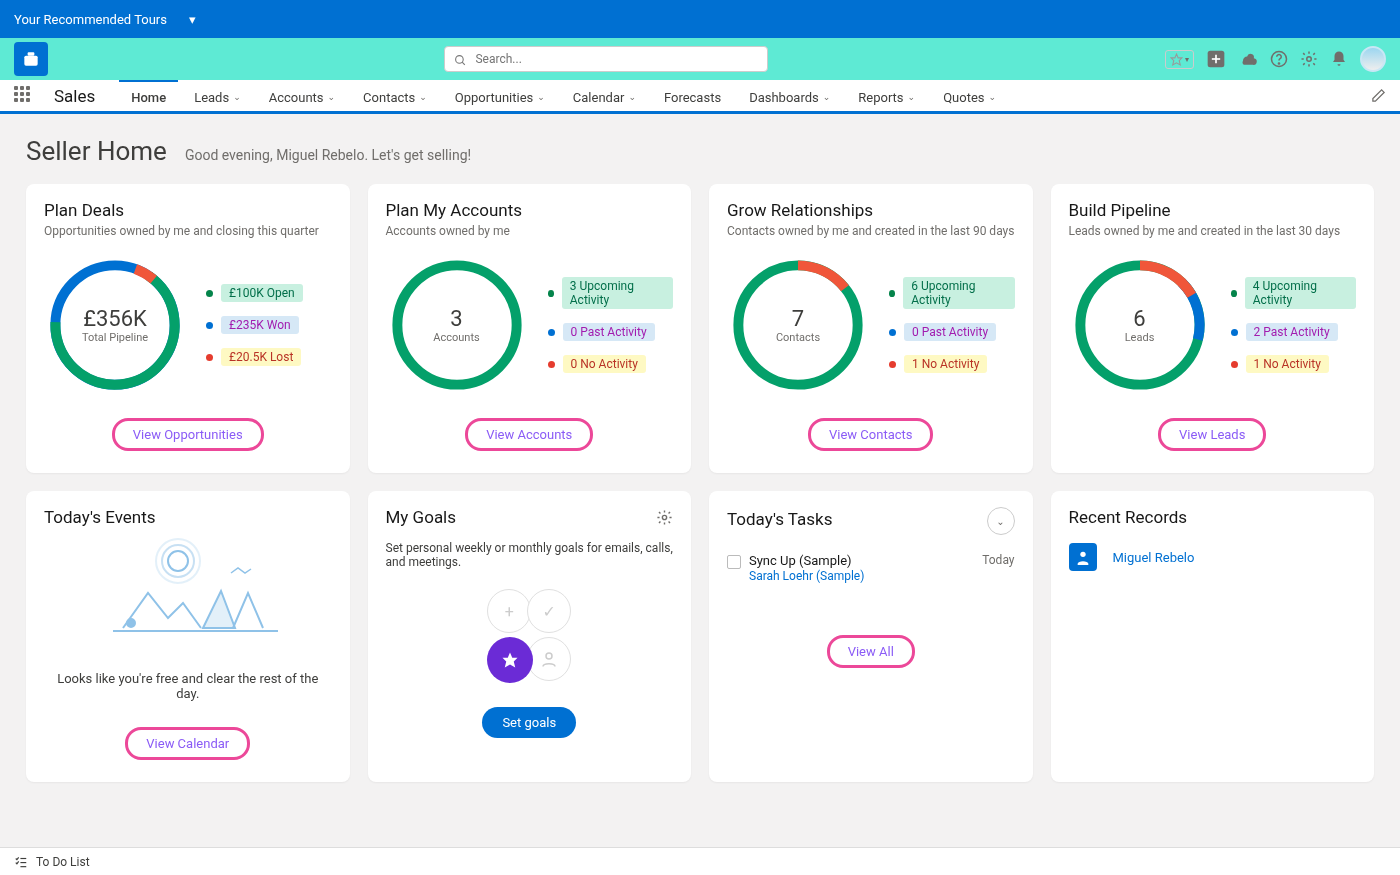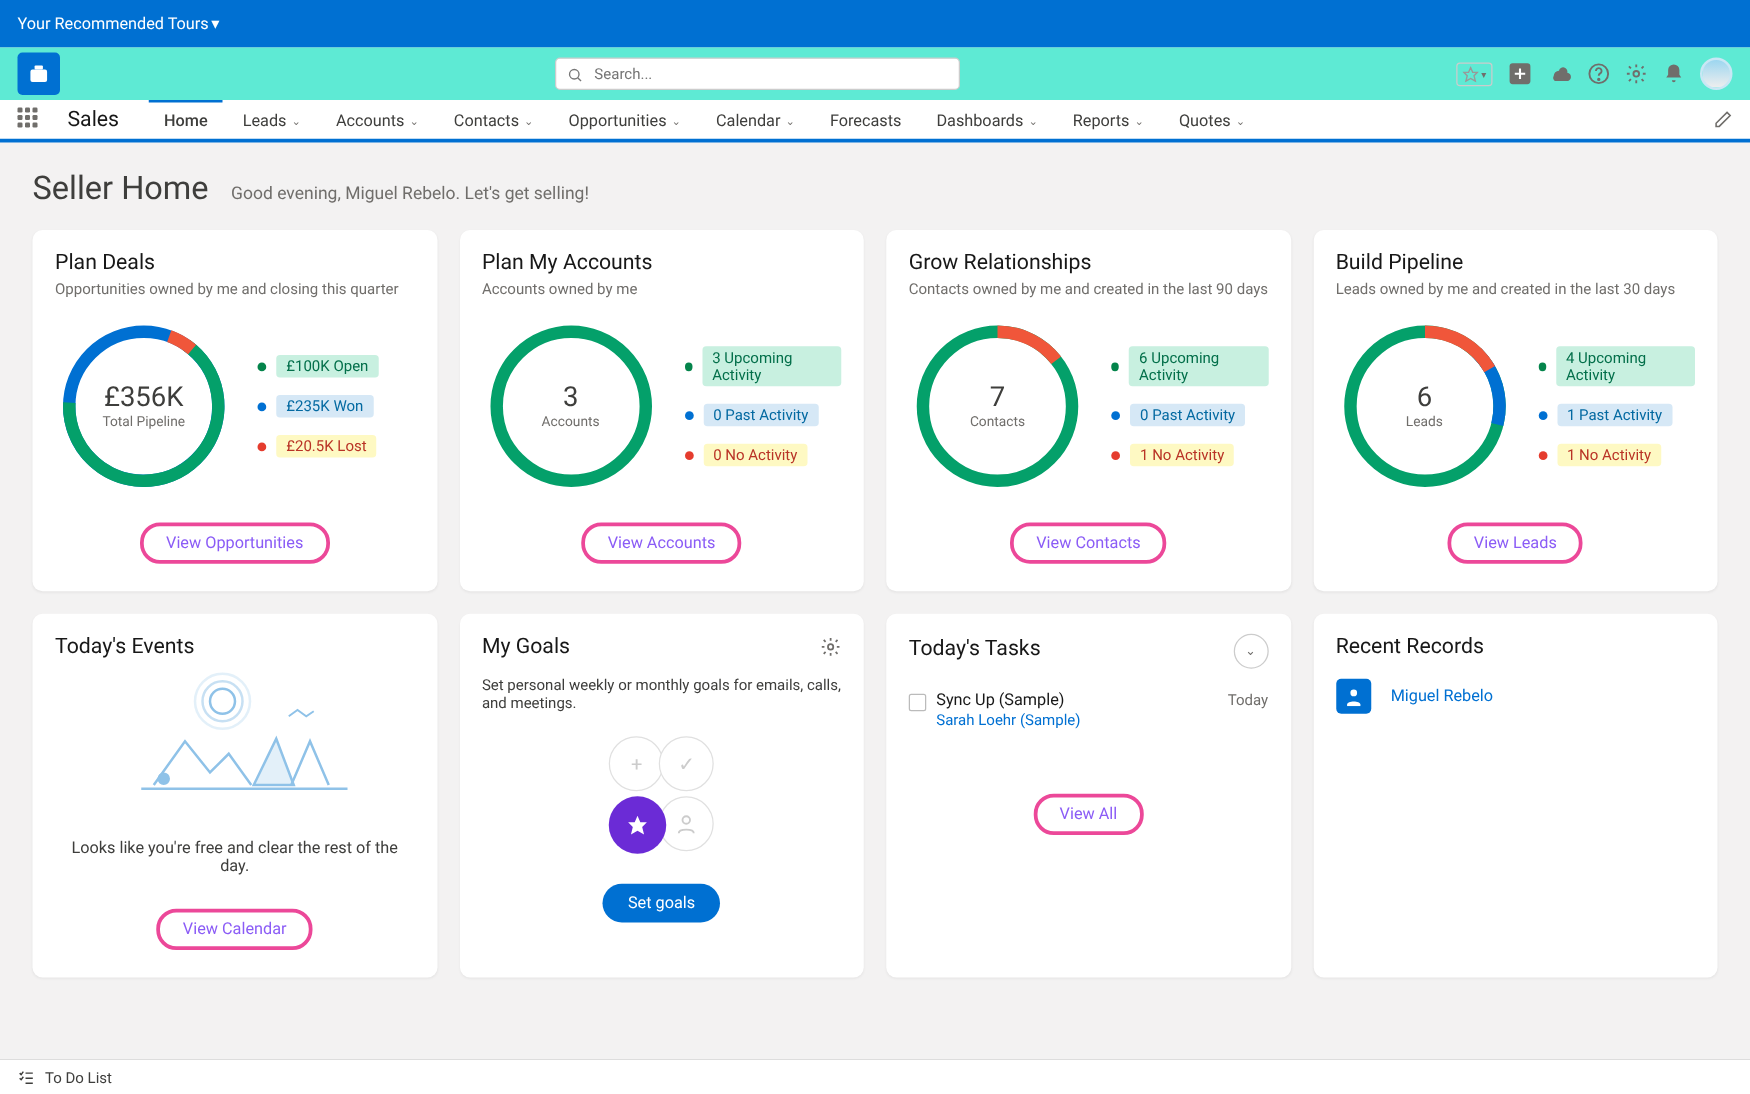--- a/index.html
+++ b/index.html
@@ -1,18 +1,18 @@
 <!DOCTYPE html>
 <html><head>
 <meta charset="utf-8">
 <style>
 *{box-sizing:border-box;margin:0;padding:0;font-family:-apple-system,BlinkMacSystemFont,"Segoe UI",Roboto,sans-serif}
 body{background:#f3f2f2;color:#181818}
 .topbar{background:#0070d2;color:#fff;height:38px;display:flex;align-items:center;justify-content:space-between;padding:0 14px;font-size:13px}
-.topbar-left{display:flex;align-items:center;gap:2px;cursor:pointer}
+.topbar-left{display:flex;align-items:center;gap:22px;cursor:pointer}
 .topbar-right{display:flex;align-items:center;gap:14px}
 .trial-badge{background:#fcf26b;color:#333;padding:2px 6px;font-weight:600;border-radius:2px}
 .buy-now{background:#fff;color:#0070d2;border:none;padding:6px 14px;border-radius:4px;font-size:13px;cursor:pointer}
 .header{background:#5eead4;height:42px;display:flex;align-items:center;padding:0 14px;gap:10px;position:relative}
 .app-logo{width:34px;height:34px;background:#0070d2;border-radius:4px;display:flex;align-items:center;justify-content:center;color:#fff}
 .search-wrap{position:relative;flex:0 0 324px;margin-left:auto;margin-right:auto}
 .search-input{width:100%;height:26px;border:1px solid #ccc;border-radius:4px;padding:0 8px 0 30px;font-size:12px;color:#555}
 .search-icon{position:absolute;left:10px;top:6px;color:#777}
 .header-right{display:flex;align-items:center;gap:12px;color:#706e6b}
 .header-right svg,.header-right .hicon{cursor:pointer}
@@ -37,21 +37,21 @@
 .donut{position:relative;width:142px;height:142px}
 .donut-center{position:absolute;inset:0;display:flex;flex-direction:column;align-items:center;justify-content:center}
 .donut-big{font-size:22px;color:#3e3e3c}
 .donut-small{font-size:11px;color:#706e6b}
 .legend{display:flex;flex-direction:column;gap:14px;font-size:12px}
 .legend-row{display:flex;align-items:center;gap:8px}
 .dot{width:7px;height:7px;border-radius:50%}
 .dot.g{background:#04844b}.dot.b{background:#0070d2}.dot.r{background:#e53c2e}
 .pill{padding:2px 8px;border-radius:3px;font-size:12px}
 .pill.g{background:#c8f0e0;color:#036f4a}
-.pill.b{background:#d6e8f6;color:#0369a1}
+.pill.b{background:#d6e8f6;color:#a21caf}
 .pill.r{background:#fef9c3;color:#b93326}
 .view-btn{display:block;margin:22px auto 6px;border:3px solid #ec4899;background:#fff;border-radius:16px;padding:6px 18px;font-size:13px;color:#8b5cf6;cursor:pointer}
 .card-hdr{display:flex;justify-content:space-between;align-items:center}
 .gear{color:#706e6b;cursor:pointer}
 .goals-text{font-size:12px;color:#3e3e3c;margin:10px 0 14px}
 .goal-circles{position:relative;height:110px;display:flex;justify-content:center;align-items:center}
 .gc{width:44px;height:44px;border-radius:50%;border:1px solid #e0e0e0;position:absolute;background:#fff;display:flex;align-items:center;justify-content:center;color:#ccc}
 .gc.star{background:#6b2bd6;border:none;color:#fff;width:46px;height:46px;top:54px;left:calc(50% - 42px)}
 .set-goals{display:block;margin:14px auto 6px;background:#0070d2;color:#fff;border:none;border-radius:20px;padding:8px 20px;font-size:13px;cursor:pointer}
 .events-ill{display:flex;justify-content:center;margin:6px 0}
@@ -300,21 +300,21 @@
               <div class="donut-small">Leads</div>
             </div>
         </div>
         <div class="legend">
           <div class="legend-row">
               <span class="dot g"></span>
               <span class="pill g">4 Upcoming Activity</span>
             </div>
           <div class="legend-row">
               <span class="dot b"></span>
-              <span class="pill b">1 Past Activity</span>
+              <span class="pill b">2 Past Activity</span>
             </div>
           <div class="legend-row">
               <span class="dot r"></span>
               <span class="pill r">1 No Activity</span>
             </div>
         </div>
       </div>
       <button class="view-btn">View Leads</button>
     </div>
 

